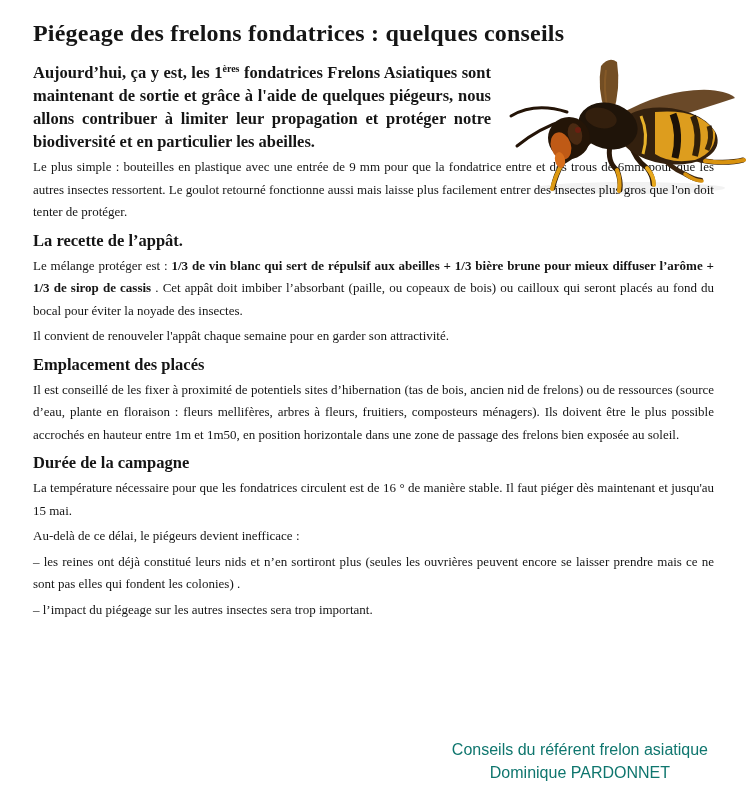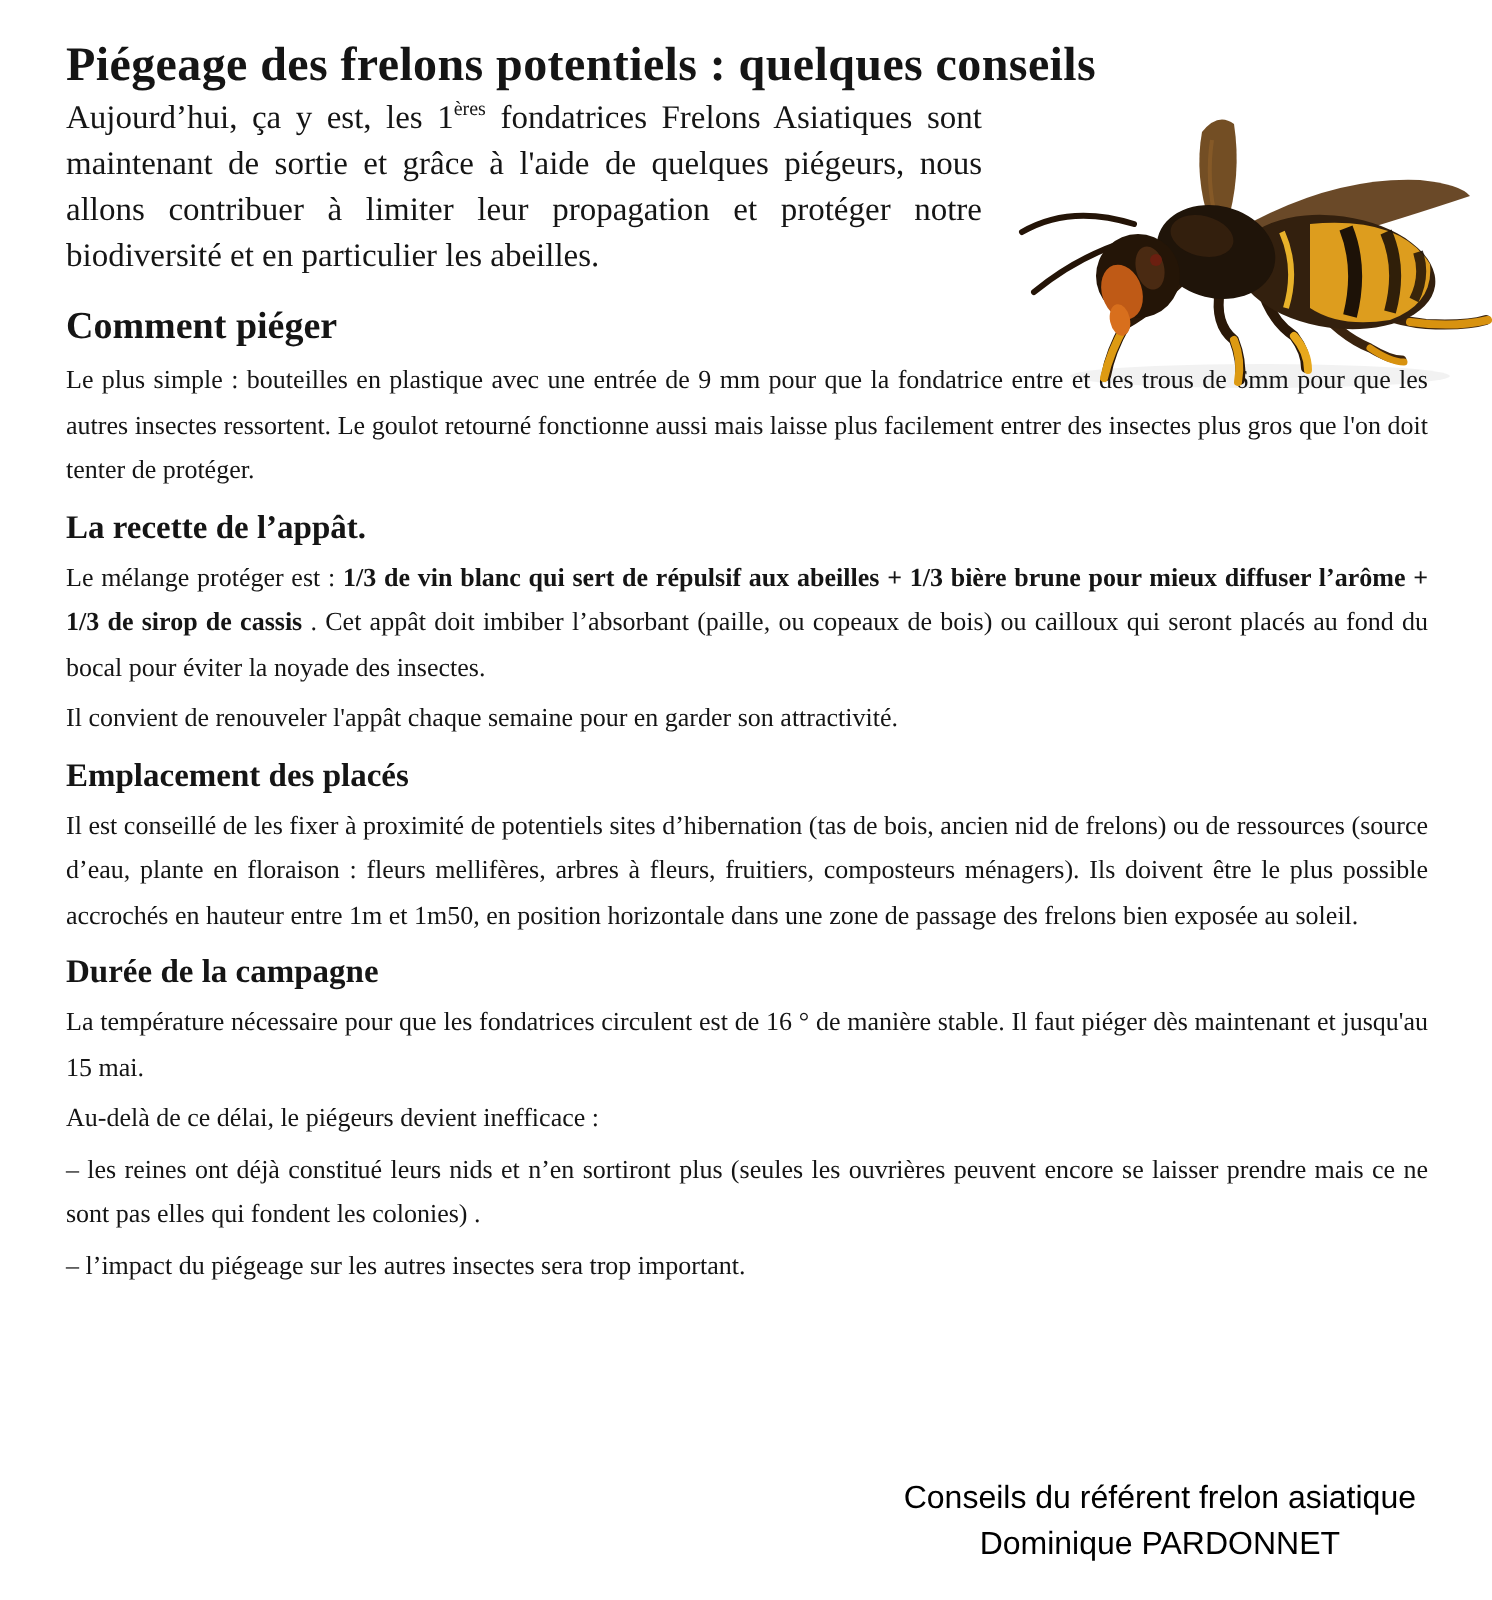--- a/index.html
+++ b/index.html
@@ -10,22 +10,22 @@
     -webkit-font-smoothing:antialiased;
   }
   .page { position:relative; width:746px; height:800px; box-sizing:border-box; padding:19px 32px 0 33px; }
 
   h1.title {
     margin:0; font-size:24px; line-height:28px; font-weight:bold;
     letter-spacing:0.2px;
   }
 
   .intro {
-    margin:0 0 0 0; width:458px;
-    font-size:16.5px; line-height:23px; text-align:justify;
+    margin:14px 0 0 0; width:458px;
+    font-size:16.5px; line-height:23px; text-align:justify;font-weight:bold;
   }
   .intro sup { font-size:10px; line-height:0; vertical-align:super; }
 
   .hornet-wrap {
     position:absolute; left:505px; top:50px; width:241px; height:148px;
   }
   .hornet-wrap svg { display:block; width:241px; height:148px; }
 
   h2.h-main { margin:13px 0 0 0; font-size:19px; line-height:24px; font-weight:bold; }
   h3.h-sub  { margin:6px 0 0 0;  font-size:16.5px; line-height:22px; font-weight:bold; }
@@ -35,29 +35,29 @@
     font-size:13px; line-height:22.5px; text-align:justify;
   }
   p.body b { font-weight:bold; }
   .sp-lg { margin-top:13px; }
   .tight { margin-top:0; }
 
   .signature {
     position:absolute; right:38px; top:738px;
     width:fit-content; text-align:center;
     font-family:"Liberation Sans", sans-serif;
-    font-size:16px; line-height:23px; color:#000000;
+    font-size:16px; line-height:23px; color:#0f766e;
   }
 </style>
 </head>
 <body>
 
 <div class="page">
 
-  <h1 class="title">Piégeage des frelons potentiels : quelques conseils</h1>
+  <h1 class="title">Piégeage des frelons fondatrices : quelques conseils</h1>
 
   <p class="intro"><span>Aujourd’hui, ça y est, les 1</span><sup>ères</sup><span> fondatrices Frelons Asiatiques sont maintenant de sortie et grâce à l'aide de quelques piégeurs, nous allons contribuer à limiter leur propagation et protéger notre biodiversité et en particulier les abeilles.</span></p>
 
   <div class="hornet-wrap">
     <svg viewBox="0 0 241 148" xmlns="http://www.w3.org/2000/svg">
 
       <ellipse cx="125" cy="138" rx="95" ry="6" fill="#000" opacity="0.05"></ellipse>
 
       <path d="M62 62 Q30 52 6 66" stroke="#241407" stroke-width="3" fill="none" stroke-linecap="round"></path>
       <path d="M60 70 Q34 78 12 96" stroke="#241407" stroke-width="3" fill="none" stroke-linecap="round"></path>
@@ -90,21 +90,20 @@
       <ellipse cx="96" cy="68" rx="16" ry="10" transform="rotate(14 96 68)" fill="#38220f" opacity="0.8"></ellipse>
 
       <circle cx="64" cy="88" r="21" fill="#241507"></circle>
       <ellipse cx="56" cy="96" rx="10" ry="14" transform="rotate(-18 56 96)" fill="#bf5a16"></ellipse>
       <ellipse cx="55" cy="110" rx="5" ry="8" transform="rotate(-12 55 110)" fill="#d86f1d"></ellipse>
       <ellipse cx="70" cy="84" rx="7" ry="11" transform="rotate(-14 70 84)" fill="#4a2a12"></ellipse>
       <circle cx="73" cy="80" r="3" fill="#6b1f10"></circle>
     </svg>
   </div>
 
-  <h2 class="h-main">Comment piéger</h2>
 
   <p class="body">Le plus simple : bouteilles en plastique avec une entrée de 9 mm pour que la fondatrice entre et des trous de 6mm pour que les autres insectes ressortent. Le goulot retourné fonctionne aussi mais laisse plus facilement entrer des insectes plus gros que l'on doit tenter de protéger.</p>
 
   <h3 class="h-sub sp-lg">La recette de l’appât.</h3>
   <p class="body tight"><span>Le mélange protéger est : </span><b>1/3 de vin blanc qui sert de répulsif aux abeilles + 1/3 bière brune pour mieux diffuser l’arôme + 1/3 de sirop de cassis</b><span> . Cet appât doit imbiber l’absorbant (paille, ou copeaux de bois) ou cailloux qui seront placés au fond du bocal pour éviter la noyade des insectes.</span></p>
   <p class="body tight">Il convient de renouveler l'appât chaque semaine pour en garder son attractivité.</p>
 
   <h3 class="h-sub sp-lg">Emplacement des placés</h3>
   <p class="body">Il est conseillé de les fixer à proximité de potentiels sites d’hibernation (tas de bois, ancien nid de frelons) ou de ressources (source d’eau, plante en floraison : fleurs mellifères, arbres à fleurs, fruitiers, composteurs ménagers).  Ils doivent être le plus possible accrochés en hauteur entre 1m et 1m50, en position horizontale dans une zone de passage des frelons bien exposée au soleil.</p>
 

